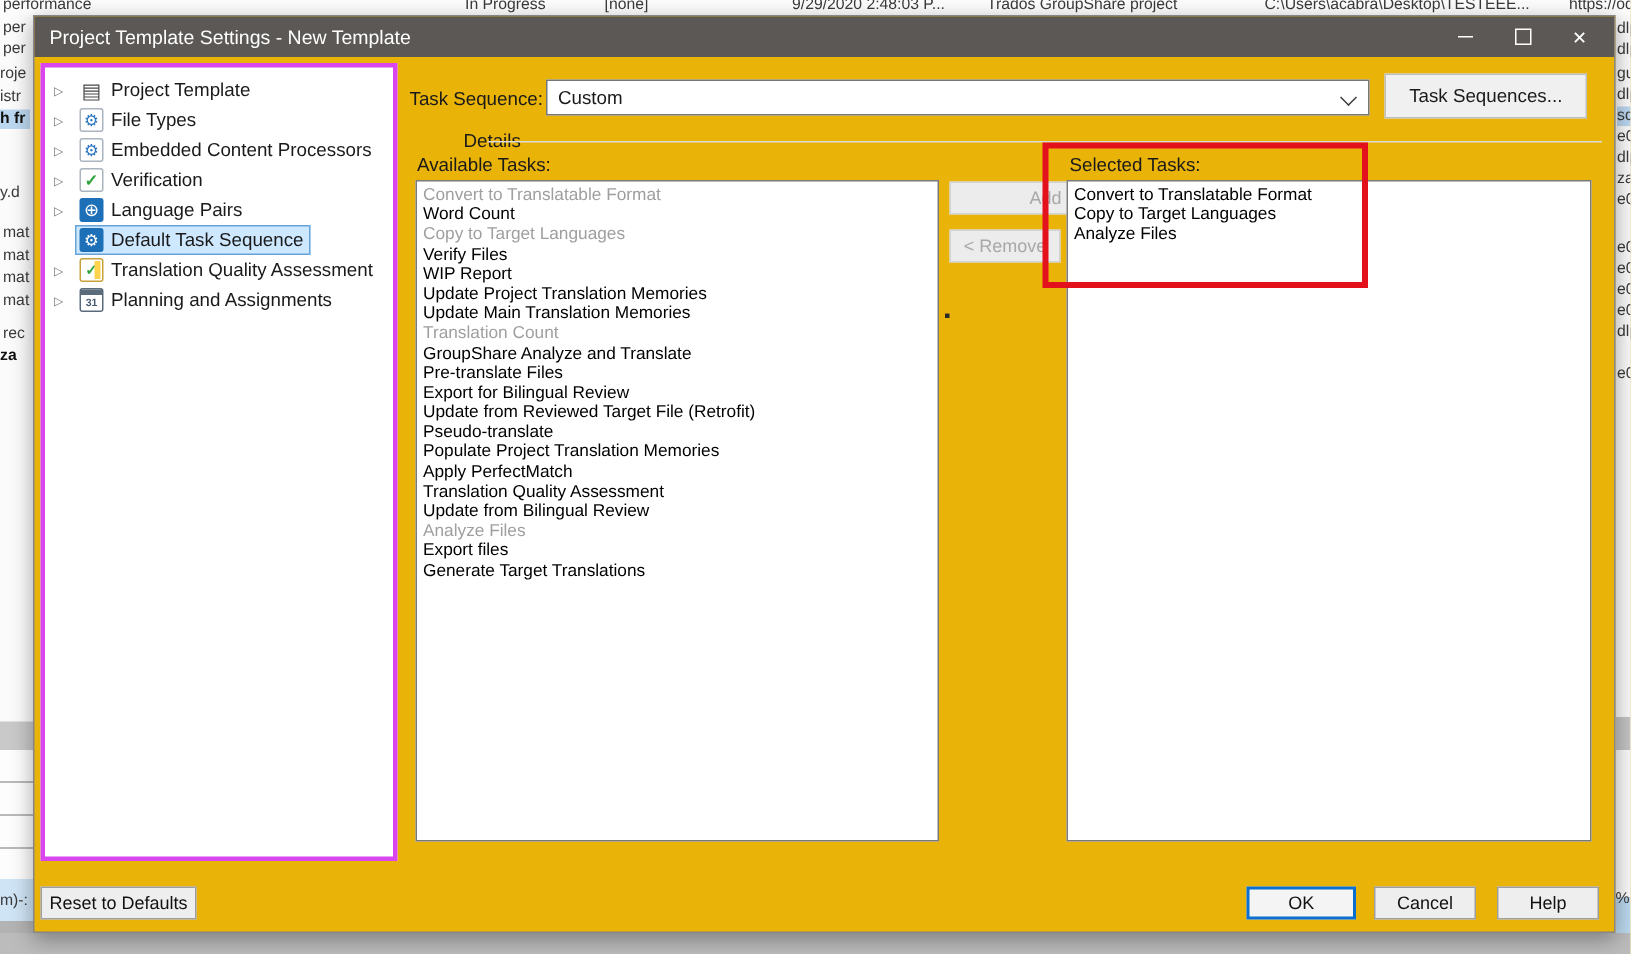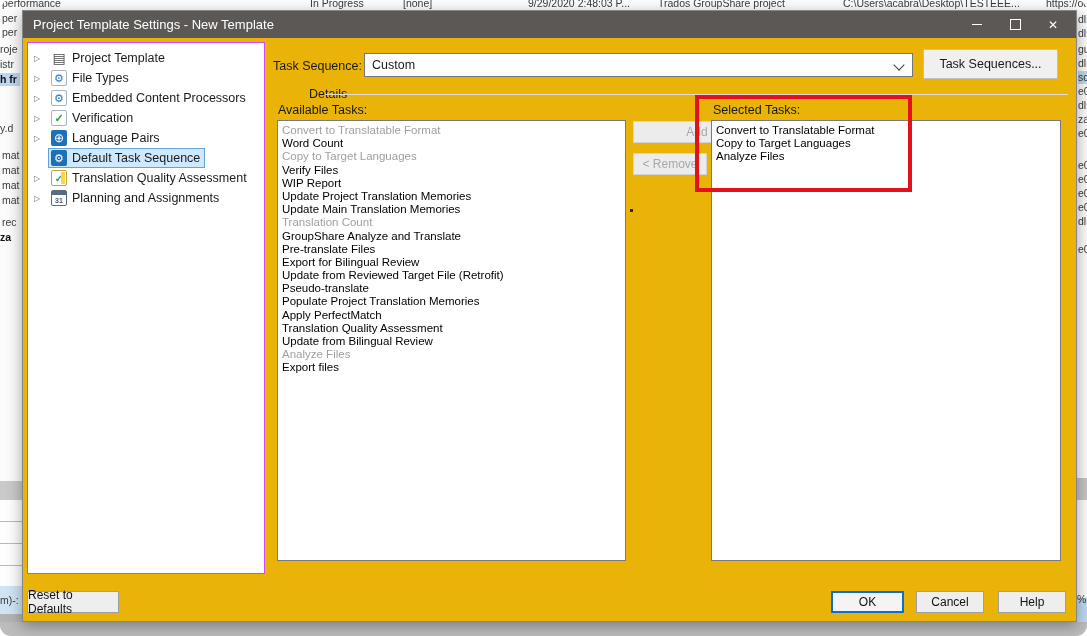--- a/index.html
+++ b/index.html
@@ -1,17 +1,17 @@
 <!DOCTYPE html>
 <html><head>
 <meta charset="utf-8">
 <style>
   html,body{margin:0;padding:0;}
   .stage{position:relative;width:1087px;height:636px;background:#f2f1f0;overflow:hidden;
-         font-family:"Liberation Sans",sans-serif;color:#1a1a1a;border-radius:11px;}
+         font-family:"Liberation Sans",sans-serif;color:#1a1a1a;}
   
   .bg-top{position:absolute;left:0;top:0;width:1087px;height:10px;background:#fdfdfd;overflow:hidden;}
   .bg-left{position:absolute;left:0;top:10px;width:22px;height:612px;background:#fbfbfb;overflow:hidden;}
   .bg-right{position:absolute;left:1077px;top:10px;width:10px;height:612px;background:#fbfbfb;overflow:hidden;}
   .frag{position:absolute;font-size:10.5px;line-height:13px;color:#3a3a3a;white-space:nowrap;}
   .frag.bold{font-weight:bold;color:#111;}
   .frag.hl{background:#bcd8f0;padding:0 3px 0 0;}
   .bg-grayblock-l{position:absolute;left:0;top:471px;width:22px;height:19px;background:#c9c9c9;}
   .bg-rows-l{position:absolute;left:0;top:490px;width:22px;height:86px;background:#fdfdfd;
              background-image:repeating-linear-gradient(#fdfdfd 0 21px,#b9b9b9 21px 22px);}
@@ -24,21 +24,21 @@
   .dialog{position:absolute;left:22px;top:10px;width:1055px;height:612px;background:#eab308;
           border:1px solid #868686;box-shadow:0 4px 14px rgba(0,0,0,.35);box-sizing:border-box;}
   .titlebar{position:absolute;left:0;top:0;right:0;height:27px;background:#5b5855;color:#fff;
             display:flex;align-items:center;padding-left:10px;font-size:13px;box-sizing:border-box;}
   .wctrls{position:absolute;right:4px;top:0;height:27px;display:flex;}
   .wbtn{width:38px;height:27px;display:flex;align-items:center;justify-content:center;color:#fff;}
   .glyph-min{width:10px;height:1px;background:#fff;}
   .glyph-max{width:9px;height:9px;border:1px solid #fff;}
   .glyph-close{font-size:12px;line-height:12px;}
   
-  .tree-panel{position:absolute;left:4px;top:31px;width:238px;height:532px;border:1px solid #d946ef;
+  .tree-panel{position:absolute;left:4px;top:31px;width:238px;height:532px;border:3px solid #d946ef;
               background:#fff;box-sizing:border-box;padding-top:5px;}
   .tree-row{height:20px;display:flex;align-items:center;padding-left:6px;font-size:12.5px;}
   .arrow{width:14px;flex:none;color:#767676;font-size:8px;}
   .arrow::before{content:"\25B7";}
   .tree-row.leaf .arrow::before{content:"";}
   .row-body{display:inline-flex;align-items:center;padding:1px 4px 1px 2px;border:1px solid transparent;}
   .tree-row.selected .row-body{background:#cde8ff;border-color:#66a3d8;}
   .ticon{width:16px;height:16px;flex:none;display:flex;align-items:center;justify-content:center;
          border-radius:2px;position:relative;box-sizing:border-box;}
   .tlabel{margin-left:5px;white-space:nowrap;}
@@ -76,21 +76,21 @@
   .sel-list{left:688px;top:109px;width:350px;height:441px;}
   .task-item{height:13.2px;line-height:13.2px;padding-left:4px;font-size:11.5px;color:#000;white-space:nowrap;}
   .task-item.disabled{color:#9f9f9f;}
   .dbtn{position:absolute;background:#ececec;border:1px solid #d2d2d2;color:#a8a8a8;font-size:12px;
         display:flex;align-items:center;justify-content:center;box-sizing:border-box;}
   .btn-add{left:610px;top:110px;width:86px;height:22px;justify-content:flex-end;}
   .btn-remove{left:610px;top:142px;width:74px;height:22px;}
   
   .btn{position:absolute;height:22px;background:#eeeeee;border:1px solid #9f9f9f;font-size:12px;
        display:flex;align-items:center;justify-content:center;color:#111;box-sizing:border-box;}
-  .btn-reset{left:4px;top:580px;width:92px;}
+  .btn-reset{left:4px;top:580px;width:104px;}
   .btn-ok{left:808px;top:580px;width:73px;border:2px solid #0b6fd0;background:#f4f4f4;}
   .btn-cancel{left:893px;top:580px;width:68px;}
   .btn-help{left:975px;top:580px;width:68px;}
   
   .red-rect{position:absolute;left:695px;top:95px;width:217px;height:97px;border:4px solid #e2111c;
             box-sizing:border-box;z-index:60;}
   .stray-dot{position:absolute;left:630px;top:209px;width:3px;height:3px;background:#2b2b2b;z-index:55;}
 </style>
 </head>
 <body>
@@ -264,20 +264,21 @@
         <div class="task-item">Pre-translate Files</div>
         <div class="task-item">Export for Bilingual Review</div>
         <div class="task-item">Update from Reviewed Target File (Retrofit)</div>
         <div class="task-item">Pseudo-translate</div>
         <div class="task-item">Populate Project Translation Memories</div>
         <div class="task-item">Apply PerfectMatch</div>
         <div class="task-item">Translation Quality Assessment</div>
         <div class="task-item">Update from Bilingual Review</div>
         <div class="task-item disabled">Analyze Files</div>
         <div class="task-item">Export files</div>
+        <div class="task-item">Generate Target Translations</div>
       </div>
 
     <div class="dbtn btn-add">
         <span>Add &gt;</span>
       </div>
     <div class="dbtn btn-remove">
         <span>&lt; Remove</span>
       </div>
 
     <div class="list-label lbl-sel">Selected Tasks:</div>

